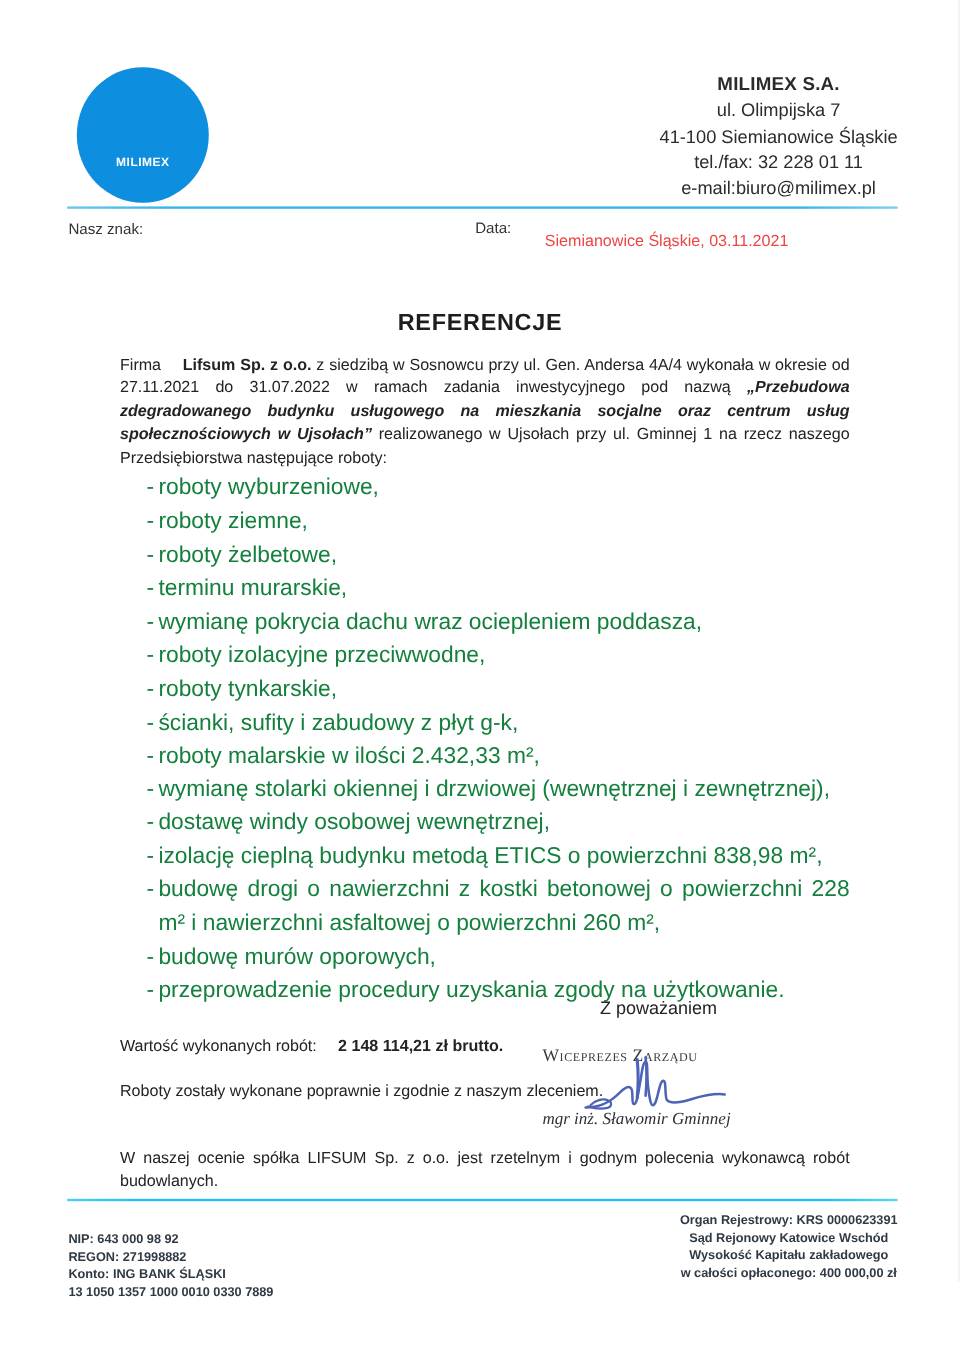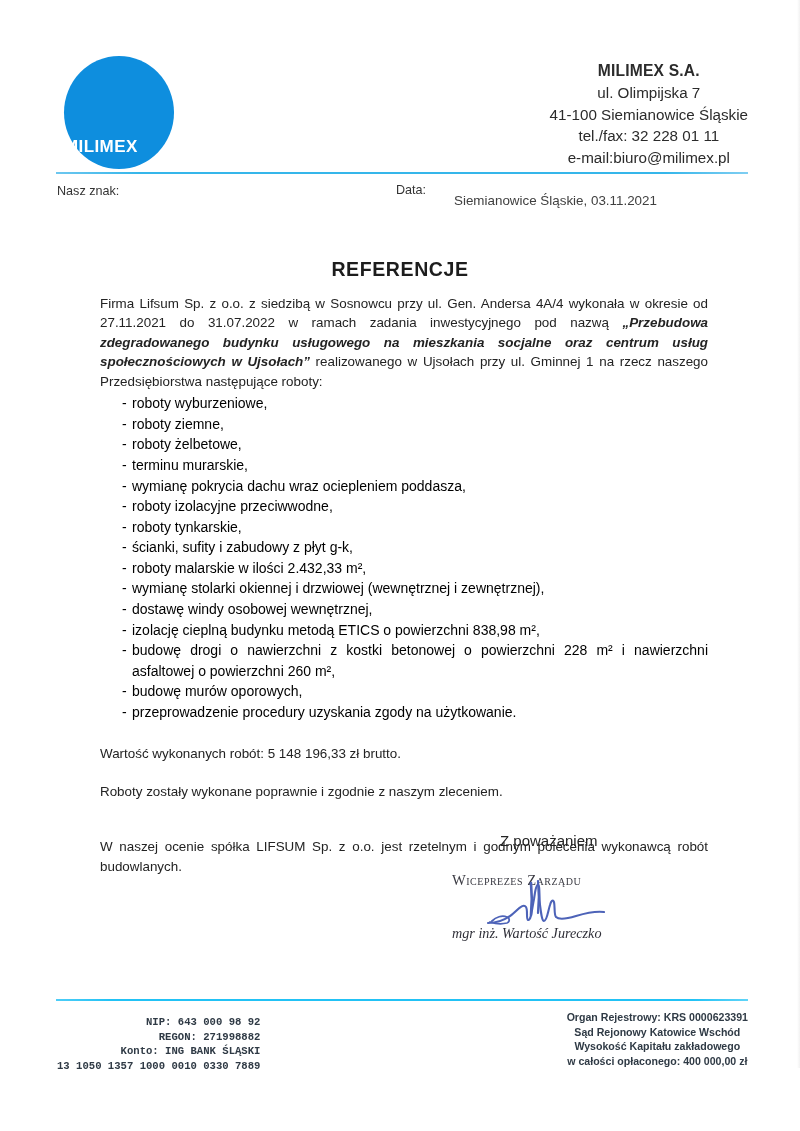--- a/index.html
+++ b/index.html
@@ -45,25 +45,26 @@
     top: 2px;
     width: 110px;
     height: 113px;
     border-radius: 50%;
     background: #0e8ede;
   }
   .logo-text {
     position: absolute;
     left: 0;
     right: 0;
-    bottom: 12px;
+    bottom: 28px;
+    text-align: center;
     color: #ffffff;
     font-family: "Liberation Sans", sans-serif;
     font-weight: bold;
-    font-size: 17px;
+    font-size: 10px;
     letter-spacing: 0.4px;
   }
   .company-block {
     position: absolute;
     right: 0;
     top: 6px;
     text-align: center;
     line-height: 1.42;
     font-size: 15.2px;
     color: #2b2b2b;
@@ -103,21 +104,21 @@
     left: 340px;
     top: -1px;
     font-size: 12.6px;
     color: #333;
   }
   .meta-date-value {
     position: absolute;
     left: 398px;
     top: 9px;
     font-size: 13.4px;
-    color: #404040;
+    color: #ef4444;
   }
 
   
   .doc-title {
     position: absolute;
     left: 0;
     right: 0;
     top: 258px;
     text-align: center;
     font-weight: bold;
@@ -137,34 +138,34 @@
     margin: 0;
     font-size: 13.4px;
     line-height: 1.45;
     text-align: justify;
     text-justify: inter-word;
     color: #232323;
   }
   p.para.left { text-align: left; }
   .sp-18 { height: 18px; }
   .sp-22 { height: 22px; }
-  b, .bold { font-weight: normal; }
+  b, .bold { font-weight: bold; margin-left: 14px; }
   .ital { font-style: italic; font-weight: bold; }
 
   ul.works {
     margin: 2px 0 0 0;
     padding: 0;
     list-style: none;
   }
   ul.works li {
     position: relative;
     padding-left: 32px;
-    font-size: 14px;
+    font-size: 19px;
     line-height: 1.47;
-    color: #000000;
+    color: #15803d;
     text-align: left;
   }
   ul.works li.justified {
     text-align: justify;
     text-justify: inter-word;
   }
   ul.works li::before {
     content: "-";
     position: absolute;
     left: 22px;
@@ -225,27 +226,26 @@
   .footer {
     position: absolute;
     left: 56px;
     right: 52px;
     top: 1010px;
     height: 60px;
   }
   .footer-left {
     position: absolute;
     left: 1px;
-    top: 5px;
+    top: 16px;
     font-size: 10.6px;
     line-height: 1.38;
     font-weight: bold;
     color: #2f3a45;
-    text-align: right;
-    font-family: Liberation Mono, monospace;
+    text-align: left;
   }
   .footer-right {
     position: absolute;
     right: 0;
     top: 0;
     font-size: 10.6px;
     line-height: 1.38;
     font-weight: bold;
     color: #2f3a45;
     text-align: center;
@@ -301,21 +301,21 @@
       <li>wymianę stolarki okiennej i drzwiowej (wewnętrznej i zewnętrznej),</li>
       <li>dostawę windy osobowej wewnętrznej,</li>
       <li>izolację cieplną budynku metodą ETICS o powierzchni 838,98 m²,</li>
       <li class="justified">budowę drogi o nawierzchni z kostki betonowej o powierzchni 228 m² i nawierzchni asfaltowej o powierzchni 260 m²,</li>
       <li>budowę murów oporowych,</li>
       <li>przeprowadzenie procedury uzyskania zgody na użytkowanie.</li>
     </ul>
 
     <div class="sp-22"></div>
 
-    <p class="para left"><span>Wartość wykonanych robót: </span><b>5 148 196,33 zł brutto.</b></p>
+    <p class="para left"><span>Wartość wykonanych robót: </span><b>2 148 114,21 zł brutto.</b></p>
 
     <div class="sp-18"></div>
 
     <p class="para left">Roboty zostały wykonane poprawnie i zgodnie z naszym zleceniem.</p>
 
     <div class="sp-18"></div>
 
 
     <div class="sp-18"></div>
 
@@ -328,21 +328,21 @@
   <div class="sign-block">
     <div class="sign-role">Wiceprezes Zarządu</div>
     <div class="sign-scrawl">
       <svg width="190" height="52" viewBox="0 0 190 52" fill="none" aria-hidden="true">
         <path d="M14 44 C26 44 34 40 42 32 C46 28 50 25 52 28 C54 31 52 40 54 41 C57 42 58 30 60 20 C61 13 62 6 64 6 C66 6 65 16 66 26 C67 34 68 42 70 42 C73 42 74 32 76 26 C77 22 79 20 80 23 C81 27 80 36 82 38 C85 41 92 40 102 37 C112 34 122 32 130 33" stroke="#4d63b8" stroke-width="2.1" stroke-linecap="round" stroke-linejoin="round"></path>
         <path d="M57 4 C58 14 58 26 57 36" stroke="#4d63b8" stroke-width="2.6" stroke-linecap="round"></path>
         <path d="M64 2 C65 12 65 24 64 34" stroke="#4d63b8" stroke-width="2.2" stroke-linecap="round"></path>
         <path d="M18 42 C22 38 28 36 33 38 C36 39 36 43 33 44 C29 45 22 45 16 43" stroke="#4d63b8" stroke-width="1.8" stroke-linecap="round" fill="none"></path>
       </svg>
     </div>
-    <div class="sign-name">mgr inż. Wartość Jureczko</div>
+    <div class="sign-name">mgr inż. Sławomir Gminnej</div>
   </div>
 
   <div class="rule-bottom"></div>
 
   <div class="footer">
     <div class="footer-left">
       <div>NIP: 643 000 98 92</div>
       <div>REGON: 271998882</div>
       <div>Konto: ING BANK ŚLĄSKI</div>
       <div>13 1050 1357 1000 0010 0330 7889</div>

